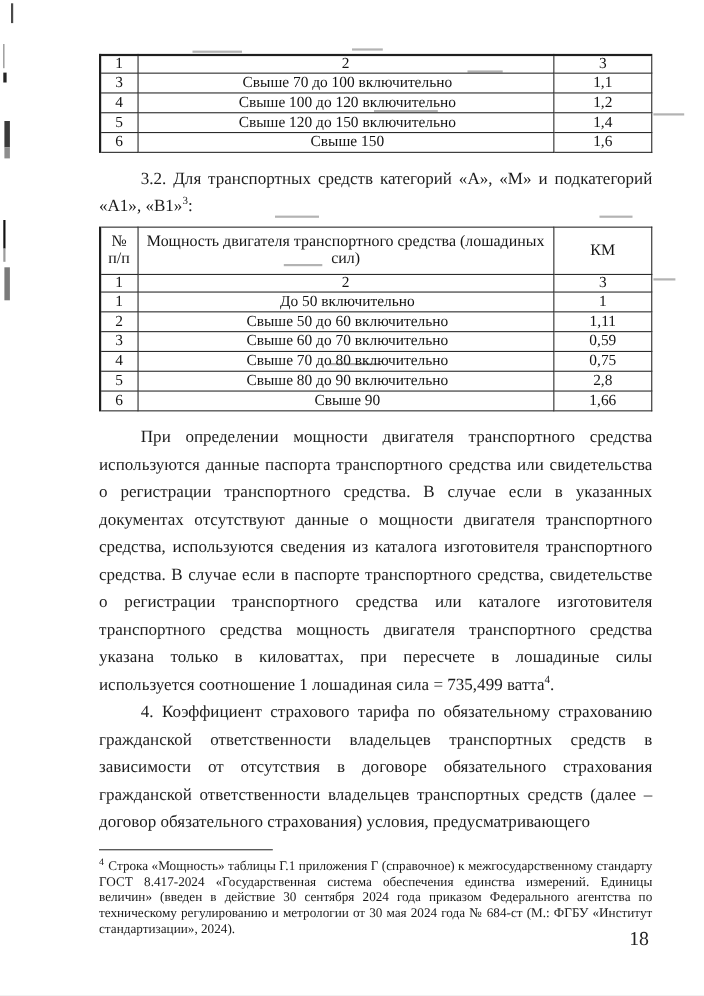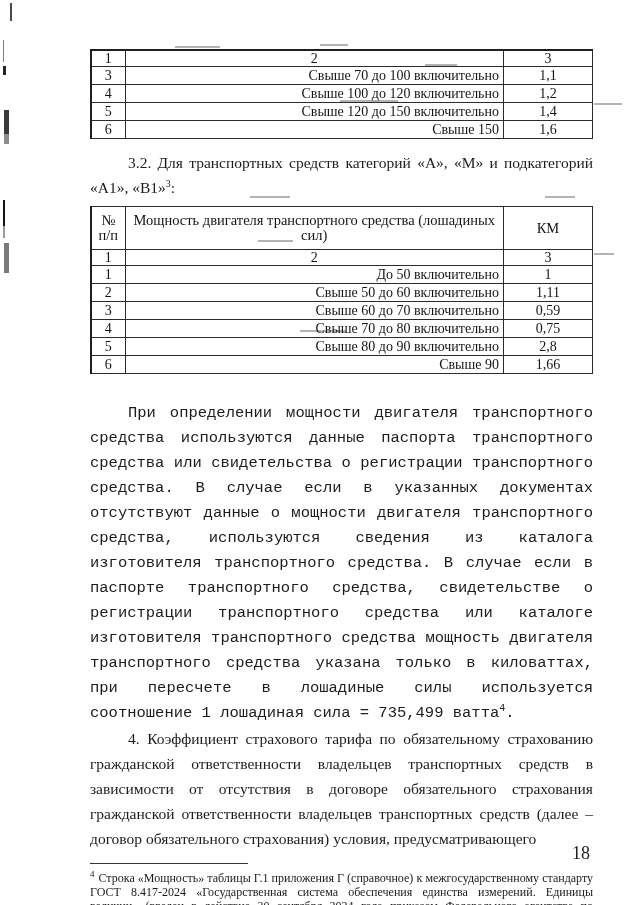--- a/index.html
+++ b/index.html
@@ -7,33 +7,33 @@
     position:relative;width:640px;height:905px;background:#ffffff;
     font-family:"Liberation Serif","DejaVu Serif",serif;color:#1c1c1c;
     overflow:hidden;margin:0 auto;
   }
   .content{position:absolute;left:90px;top:49px;width:503px;}
 
   
   .tbl{border-collapse:collapse;width:503px;font-size:14px;color:#141414;table-layout:fixed;}
   .tbl td{border:1px solid #2b2b2b;padding:0 4px;height:17px;line-height:15px;overflow:hidden;}
   .tbl .c{text-align:center;}
-  .tbl .l{text-align:right;padding-left:7px;}
+  .tbl .l{text-align:center;padding-left:7px;}
   .tbl-top{border-top:2px solid #1f1f1f;border-left:2px solid #1f1f1f;}
   .tbl-power{margin-top:5px;border-left:2px solid #1f1f1f;}
   .col-num{width:34px;}
   .col-km{width:89px;}
   .tbl-power .hdr td{height:42px;vertical-align:middle;text-align:center;font-size:14.5px;}
   .np{white-space:pre-line;line-height:14px;font-size:13.5px;}
   .colnum-row td{height:15px;}
 
   
   .body{font-size:15.5px;line-height:25px;text-align:justify;text-indent:38px;margin:0;}
   .heading{margin:11px 0 6px 0;}
-  .para-first{margin-top:27px;font-family:Liberation Mono, monospace;}
+  .para-first{margin-top:11px;}
   sup{font-size:10px;line-height:0;}
 
   
   .fnsec{margin-top:12px;}
   .fn-sep{width:158px;border-top:1.5px solid #333;margin-bottom:7px;}
   .fn{font-size:12px;line-height:14.2px;text-align:justify;margin:0;color:#1a1a1a;}
   .fn sup{font-size:9px;margin-right:4px;}
 
   .pageno{position:absolute;right:50px;top:843px;font-size:18px;color:#222;}
 

